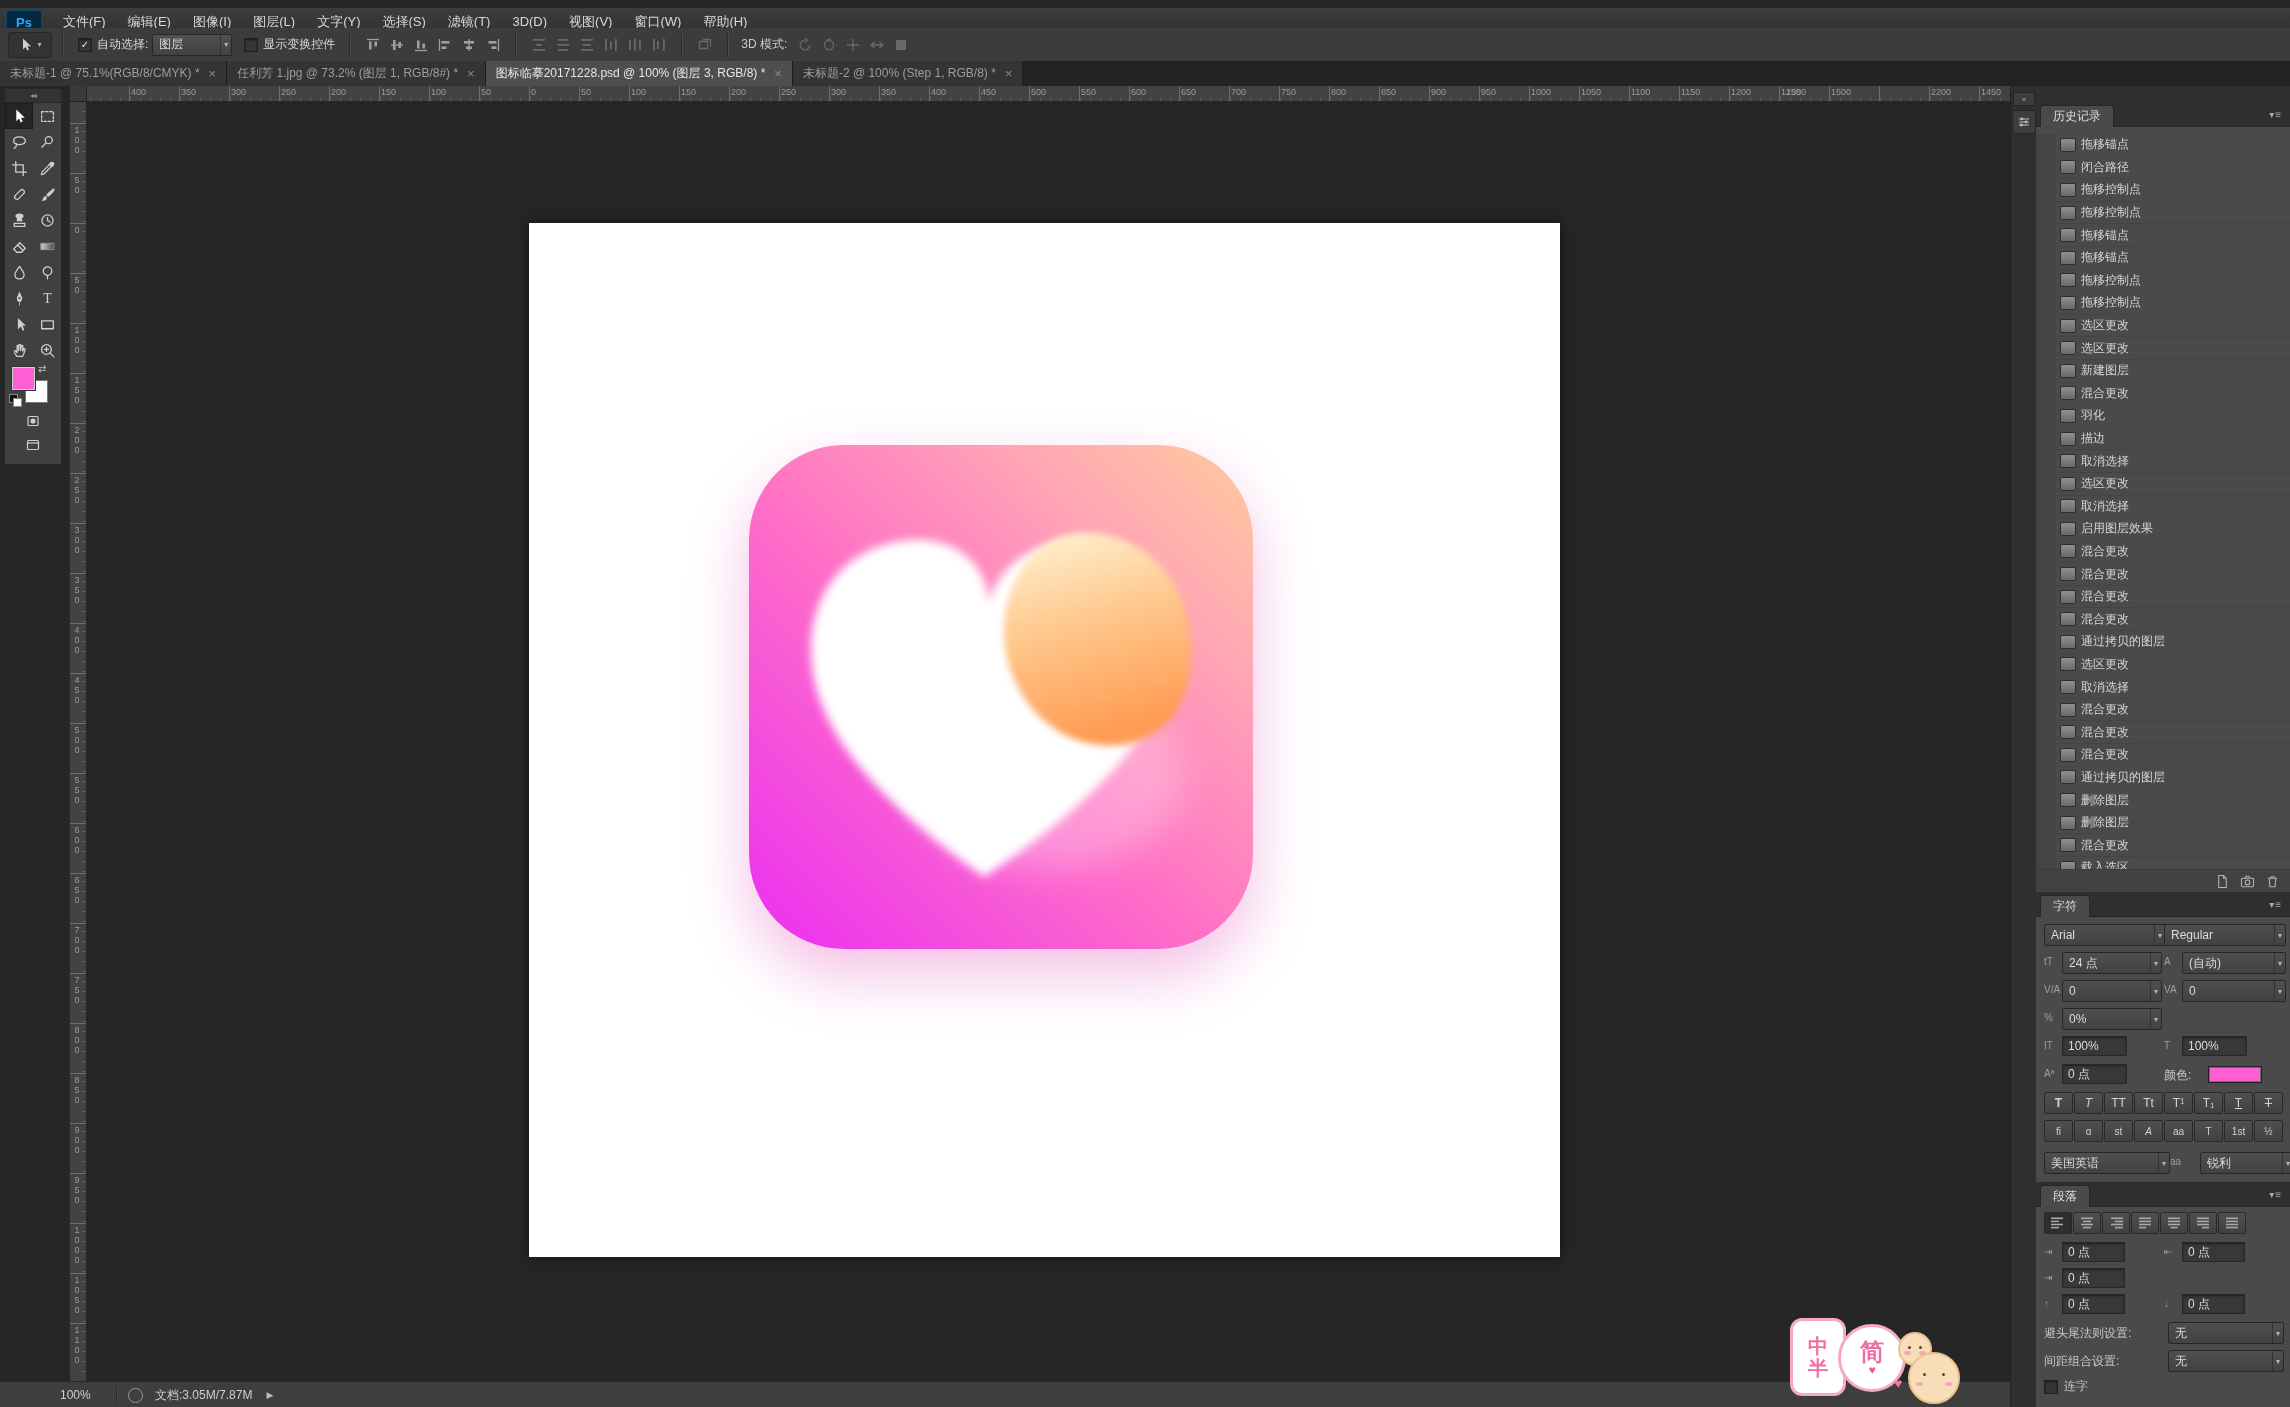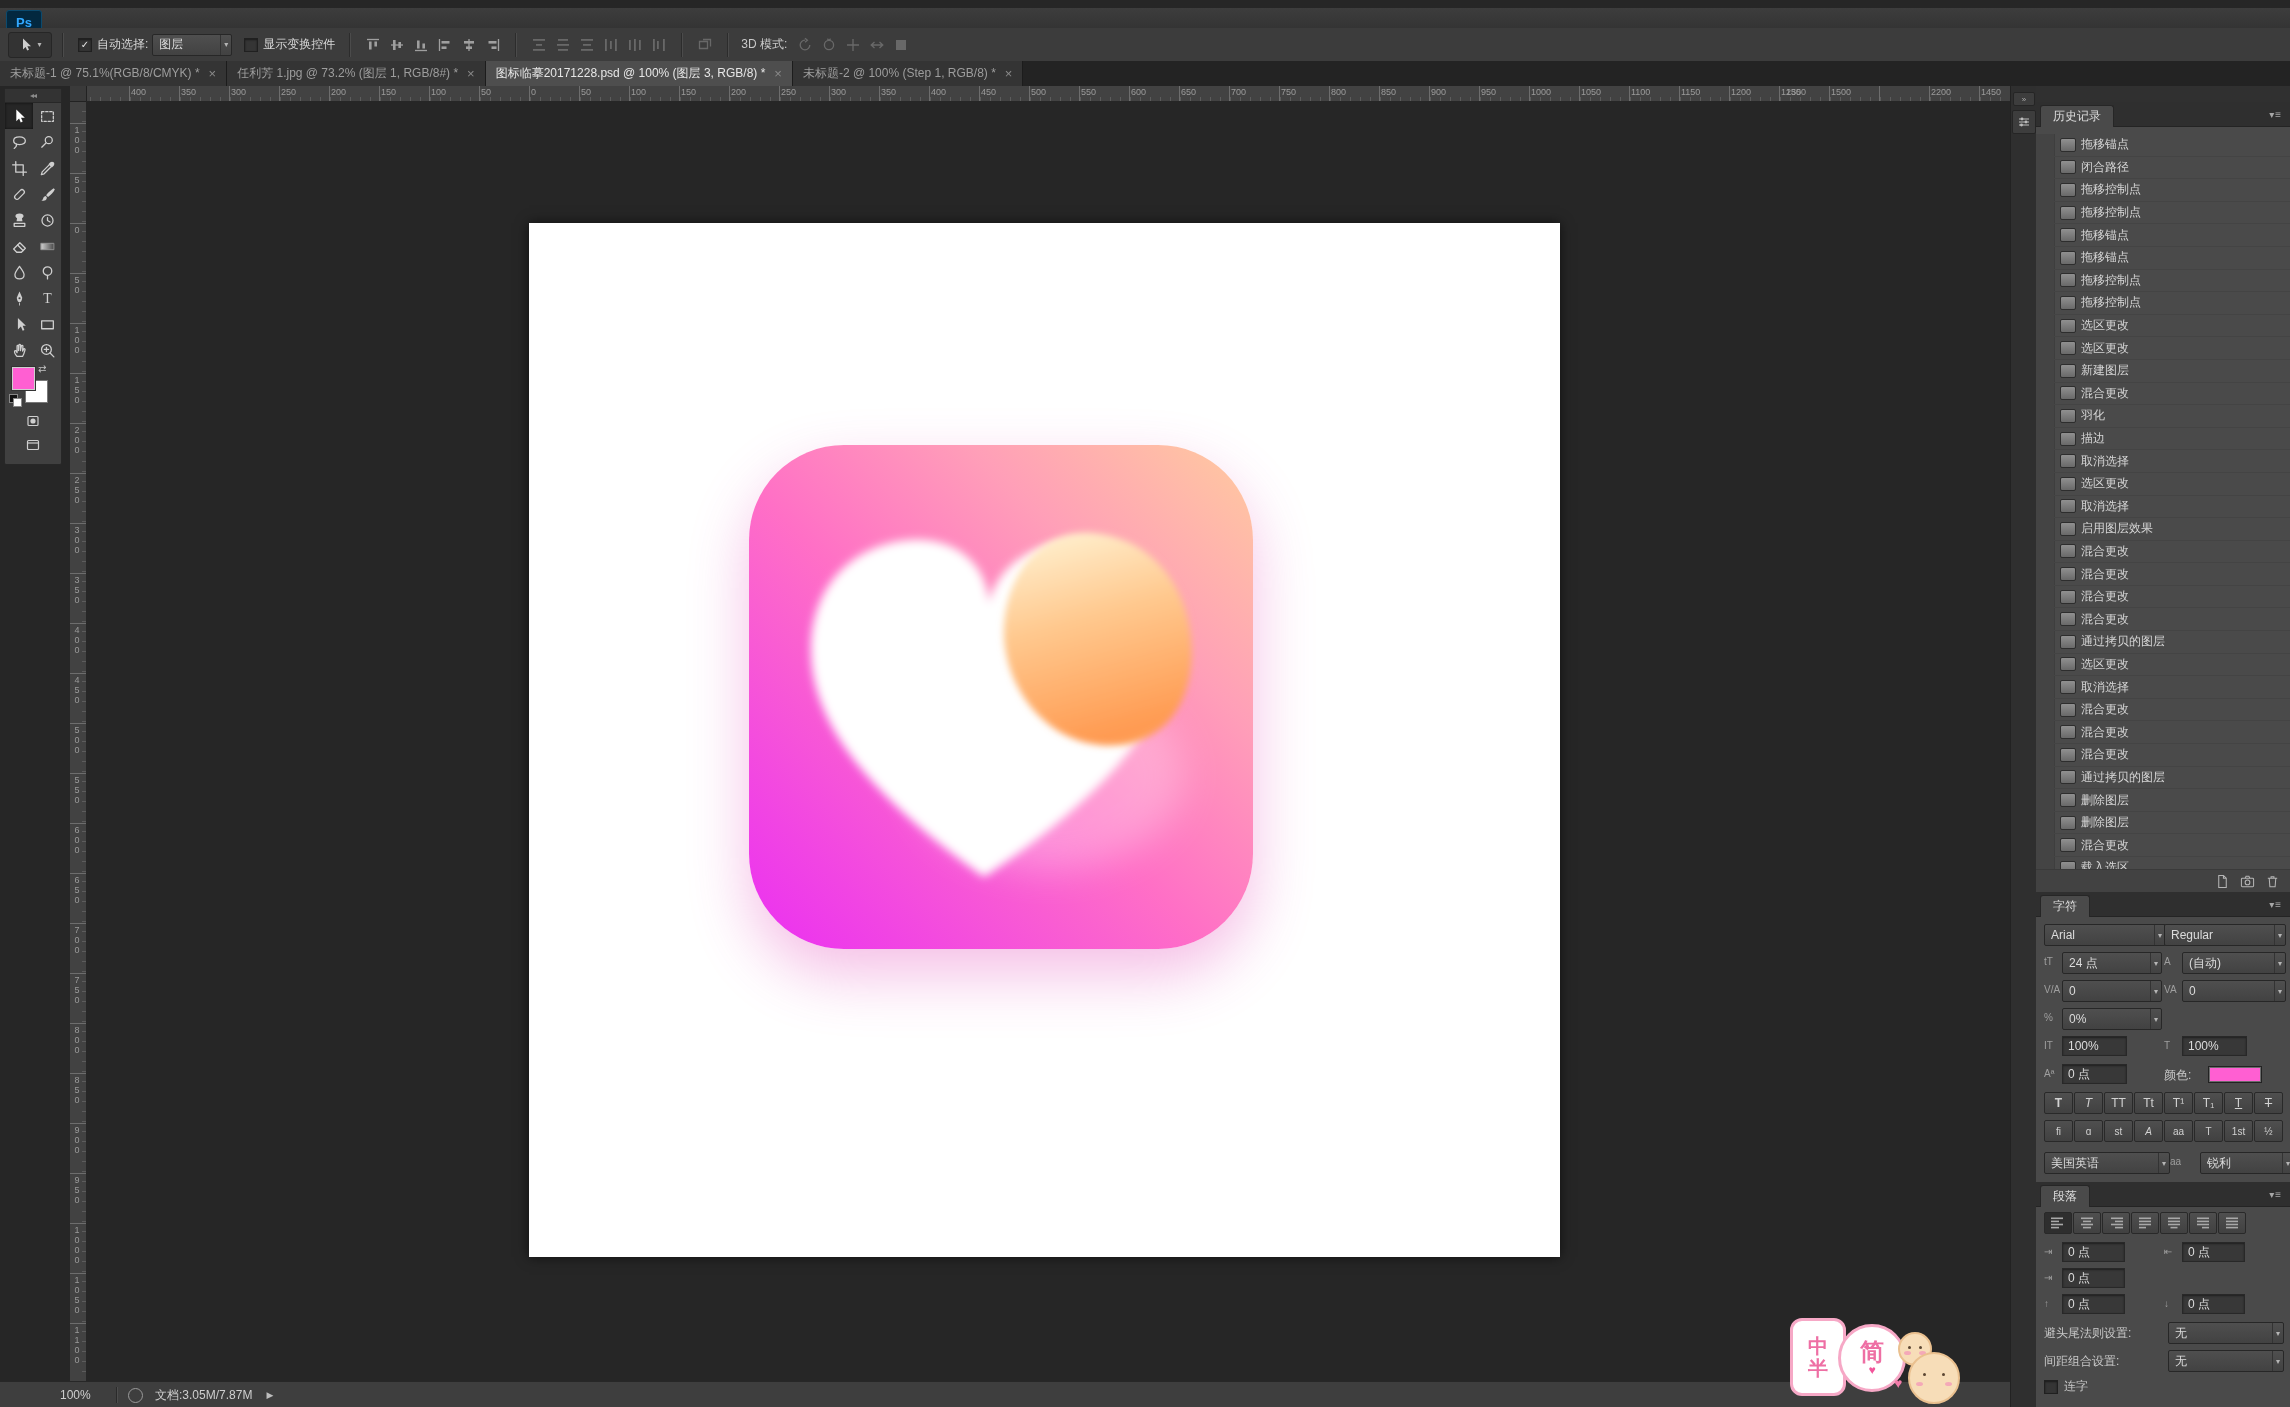--- a/index.html
+++ b/index.html
@@ -146,20 +146,44 @@
   .st-face .blush{position:absolute;width:7px;height:4px;background:#f4a9b8;border-radius:50%;top:58%;}
   .st-face .blush.l{left:12%;} .st-face .blush.r{right:12%;}
 </style>
 </head>
 <body>
 
 <div id="root">
 
   <div class="abs menubar">
     <div class="ps-logo">Ps</div>
+    <div class="menu-items">
+
+        <span class="menu-item">文件(F)</span>
+
+        <span class="menu-item">编辑(E)</span>
+
+        <span class="menu-item">图像(I)</span>
+
+        <span class="menu-item">图层(L)</span>
+
+        <span class="menu-item">文字(Y)</span>
+
+        <span class="menu-item">选择(S)</span>
+
+        <span class="menu-item">滤镜(T)</span>
+
+        <span class="menu-item">3D(D)</span>
+
+        <span class="menu-item">视图(V)</span>
+
+        <span class="menu-item">窗口(W)</span>
+
+        <span class="menu-item">帮助(H)</span>
+      </div>
   </div>
 
   <div class="abs optionsbar">
     <div class="toolpreset">
       <svg width="16" height="16" viewBox="0 0 16 16">
         <path fill="#cfcfcf" stroke="none" d="M5 1.5 L5 12.5 L7.6 9.9 L9.2 13.6 L11 12.8 L9.4 9.2 L13 9.2 Z"></path>
         </svg>
       <span style="font-size:8px;color:#b5b5b5">▾</span>
     </div>
     <div class="vsep"></div>

